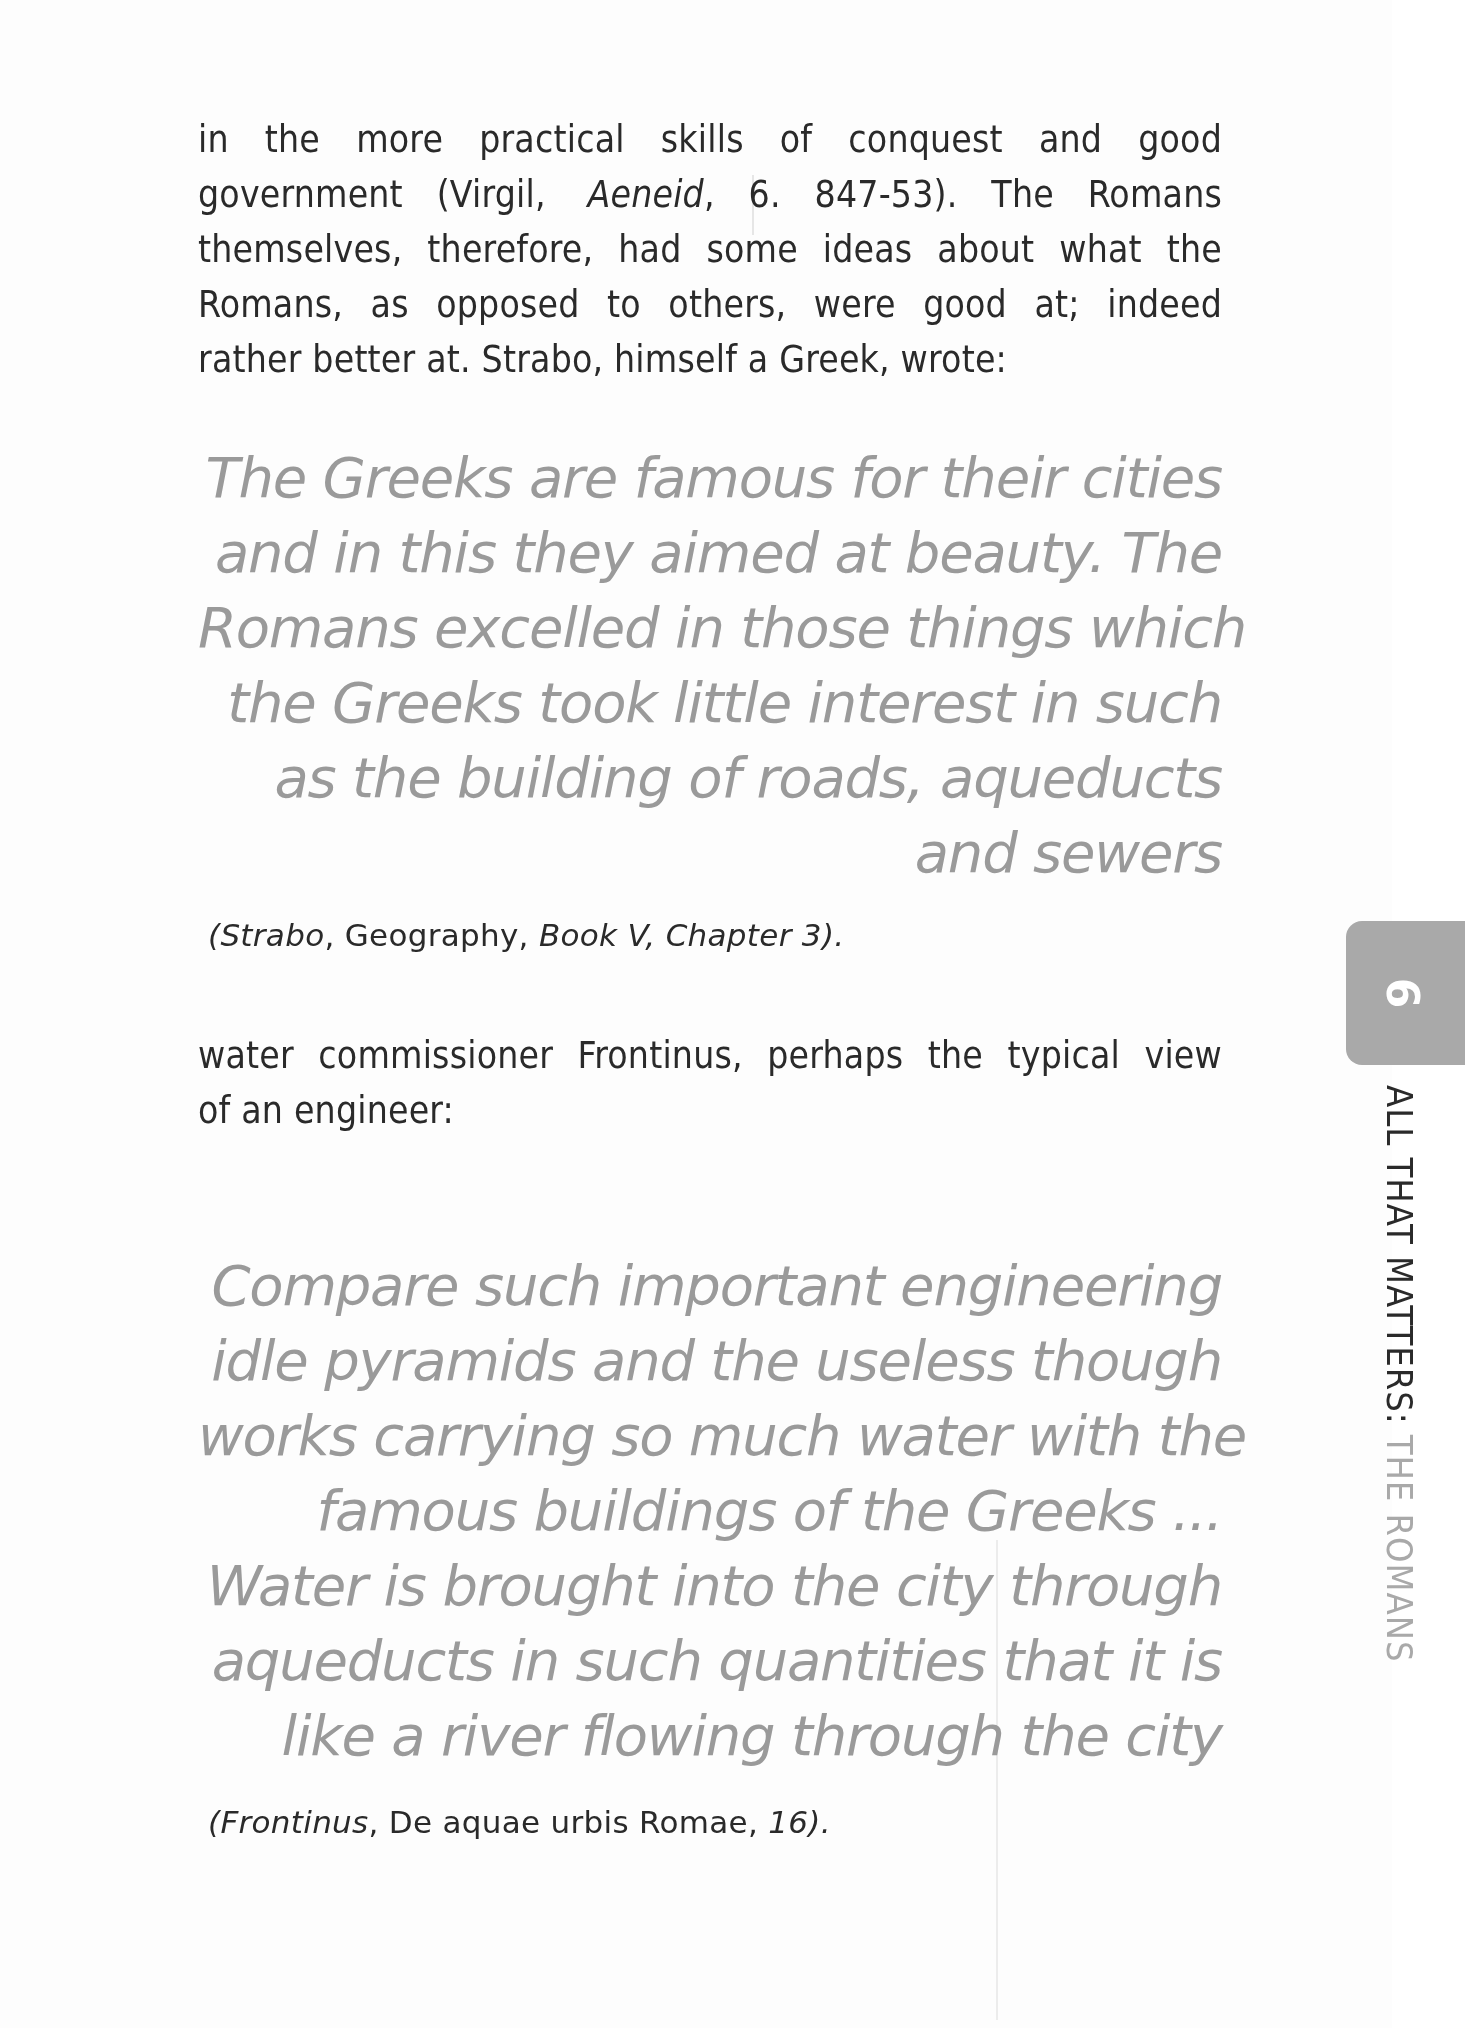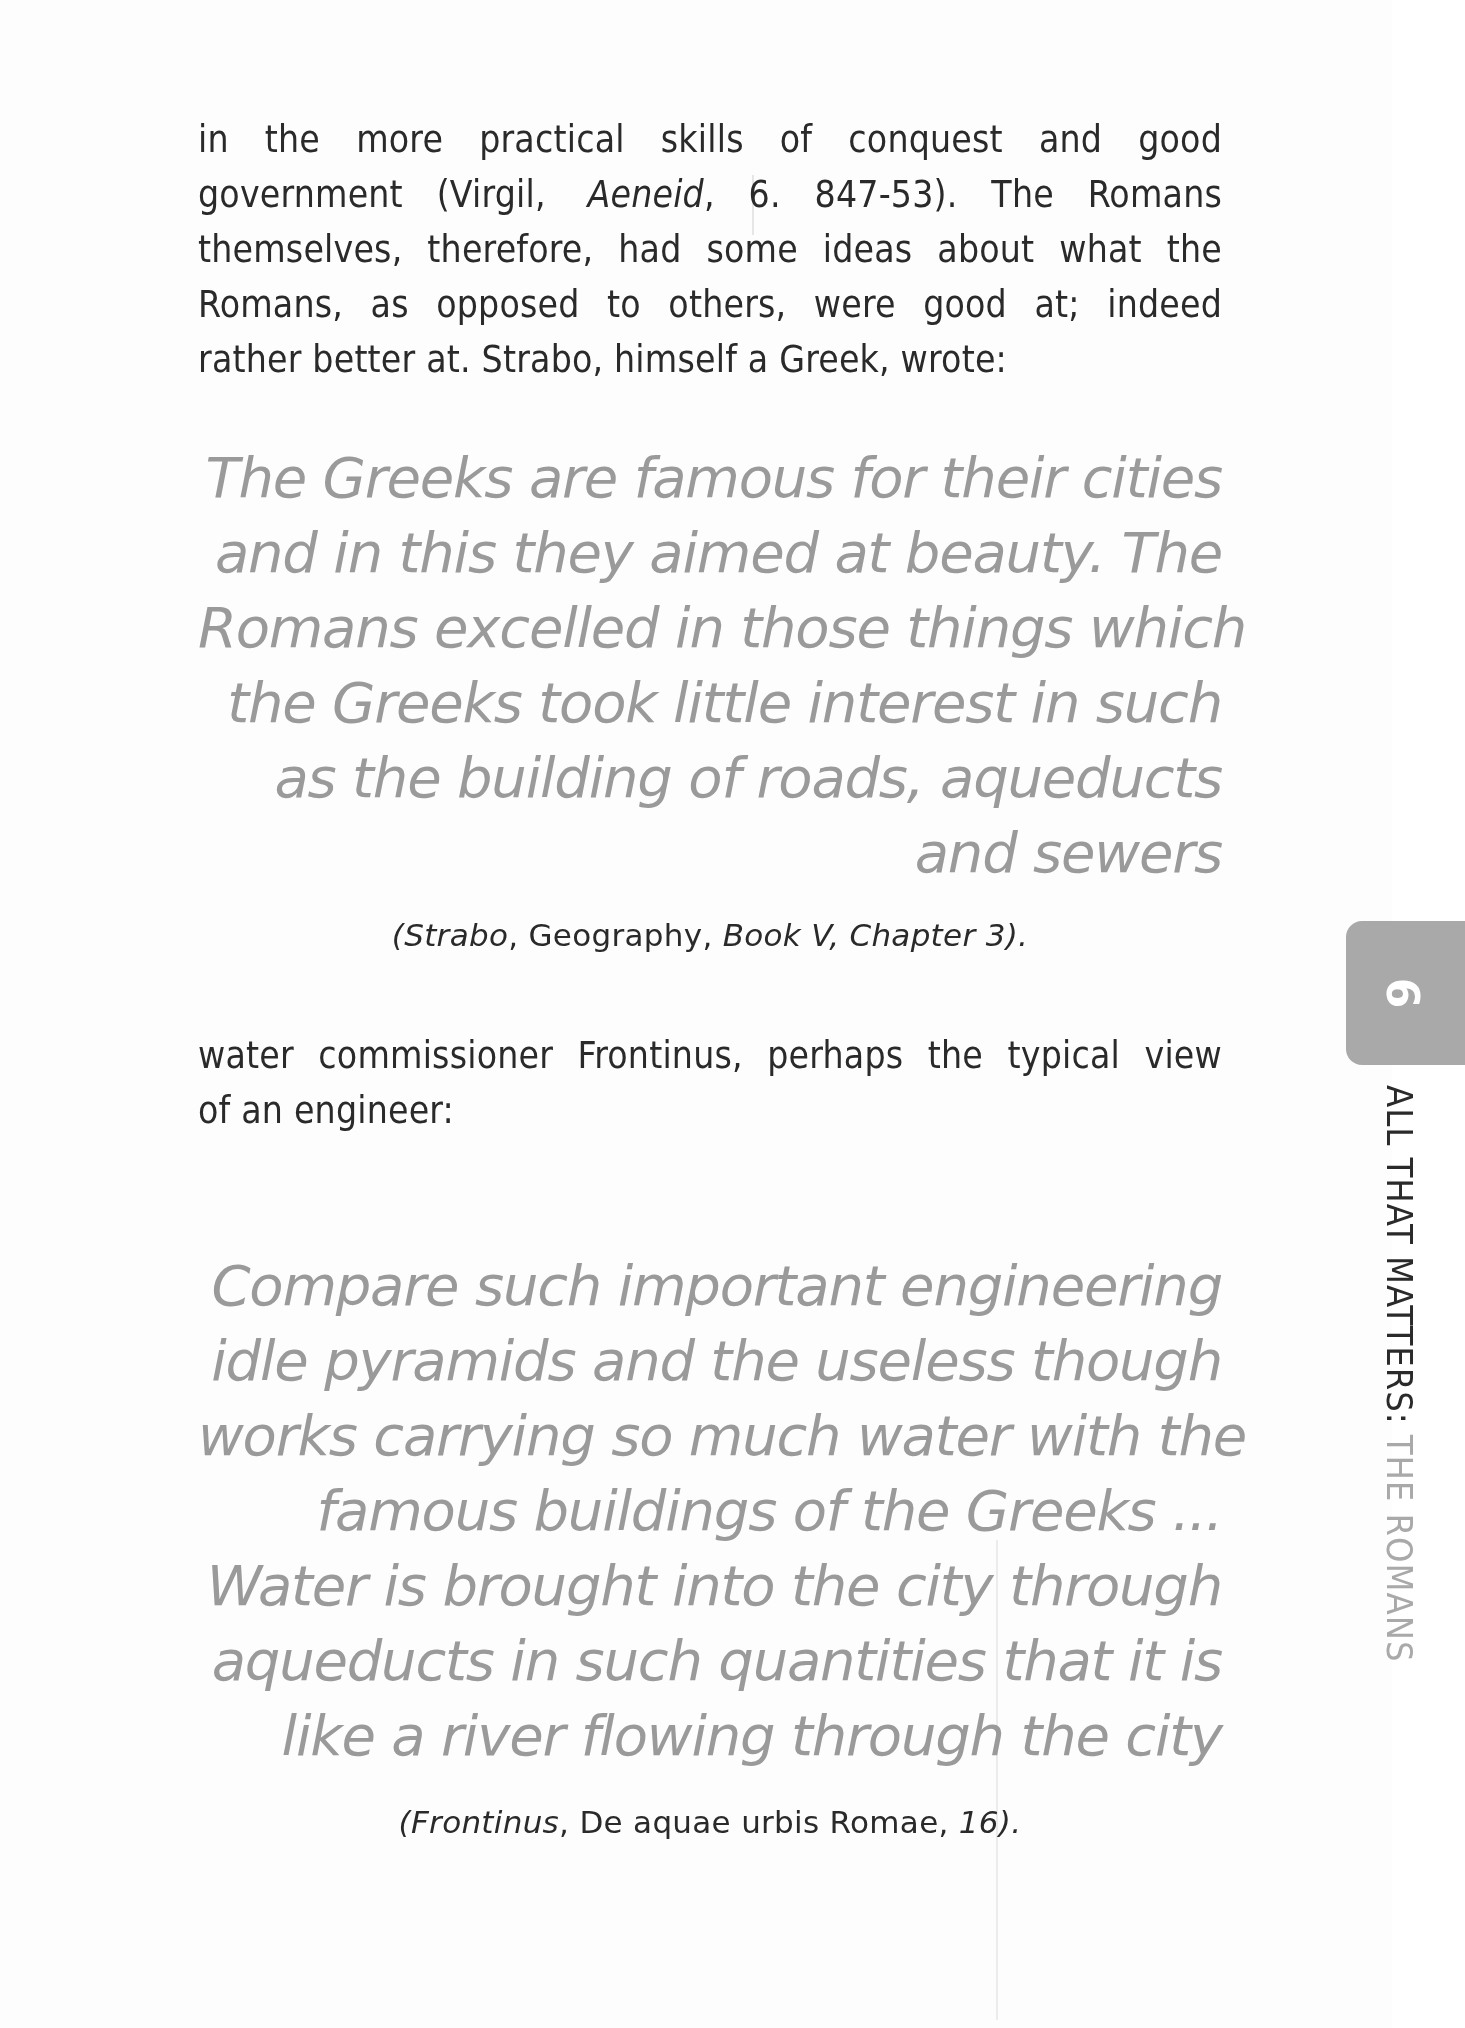--- a/index.html
+++ b/index.html
@@ -16,21 +16,21 @@
                font-stretch: condensed; font-size: 37px; line-height: 55px; letter-spacing: 0.2px; }
   .body-para .line { display: block; white-space: nowrap; height: 55px; }
   .body-para .line.justify { text-align: justify; text-align-last: justify; }
   .body-para i { font-style: italic; margin-left: 8px; }
 
   .quote { position: absolute; left: 198px; width: 1024px; text-align: right; color: #9a9a9a;
            font-family: "DejaVu Sans", "Liberation Sans", sans-serif; font-style: italic;
            font-size: 56px; line-height: 75px; letter-spacing: -1.2px; }
   .quote .line { display: block; white-space: nowrap; height: 75px; }
 
-  .citation { position: absolute; left: 198px; width: 1024px; text-align: center; color: #2a2a2a;
+  .citation { position: absolute; left: 208px; width: 1024px; text-align: left; color: #2a2a2a;
               font-family: "DejaVu Sans", "Liberation Sans", sans-serif; font-size: 31px;
               line-height: 40px; letter-spacing: 0.3px; }
   .citation i { font-style: italic; }
 
   .side-tab { position: absolute; left: 1346px; top: 921px; width: 130px; height: 144px;
               background: #a9a9a9; border-radius: 16px 0 0 16px; }
   .side-tab .num { position: absolute; left: 26px; top: 42px; width: 60px; height: 60px;
                    color: #ffffff; font-size: 44px; font-weight: bold; text-align: center; line-height: 60px;
                    transform: rotate(90deg); font-family: "DejaVu Sans", sans-serif; }
 

